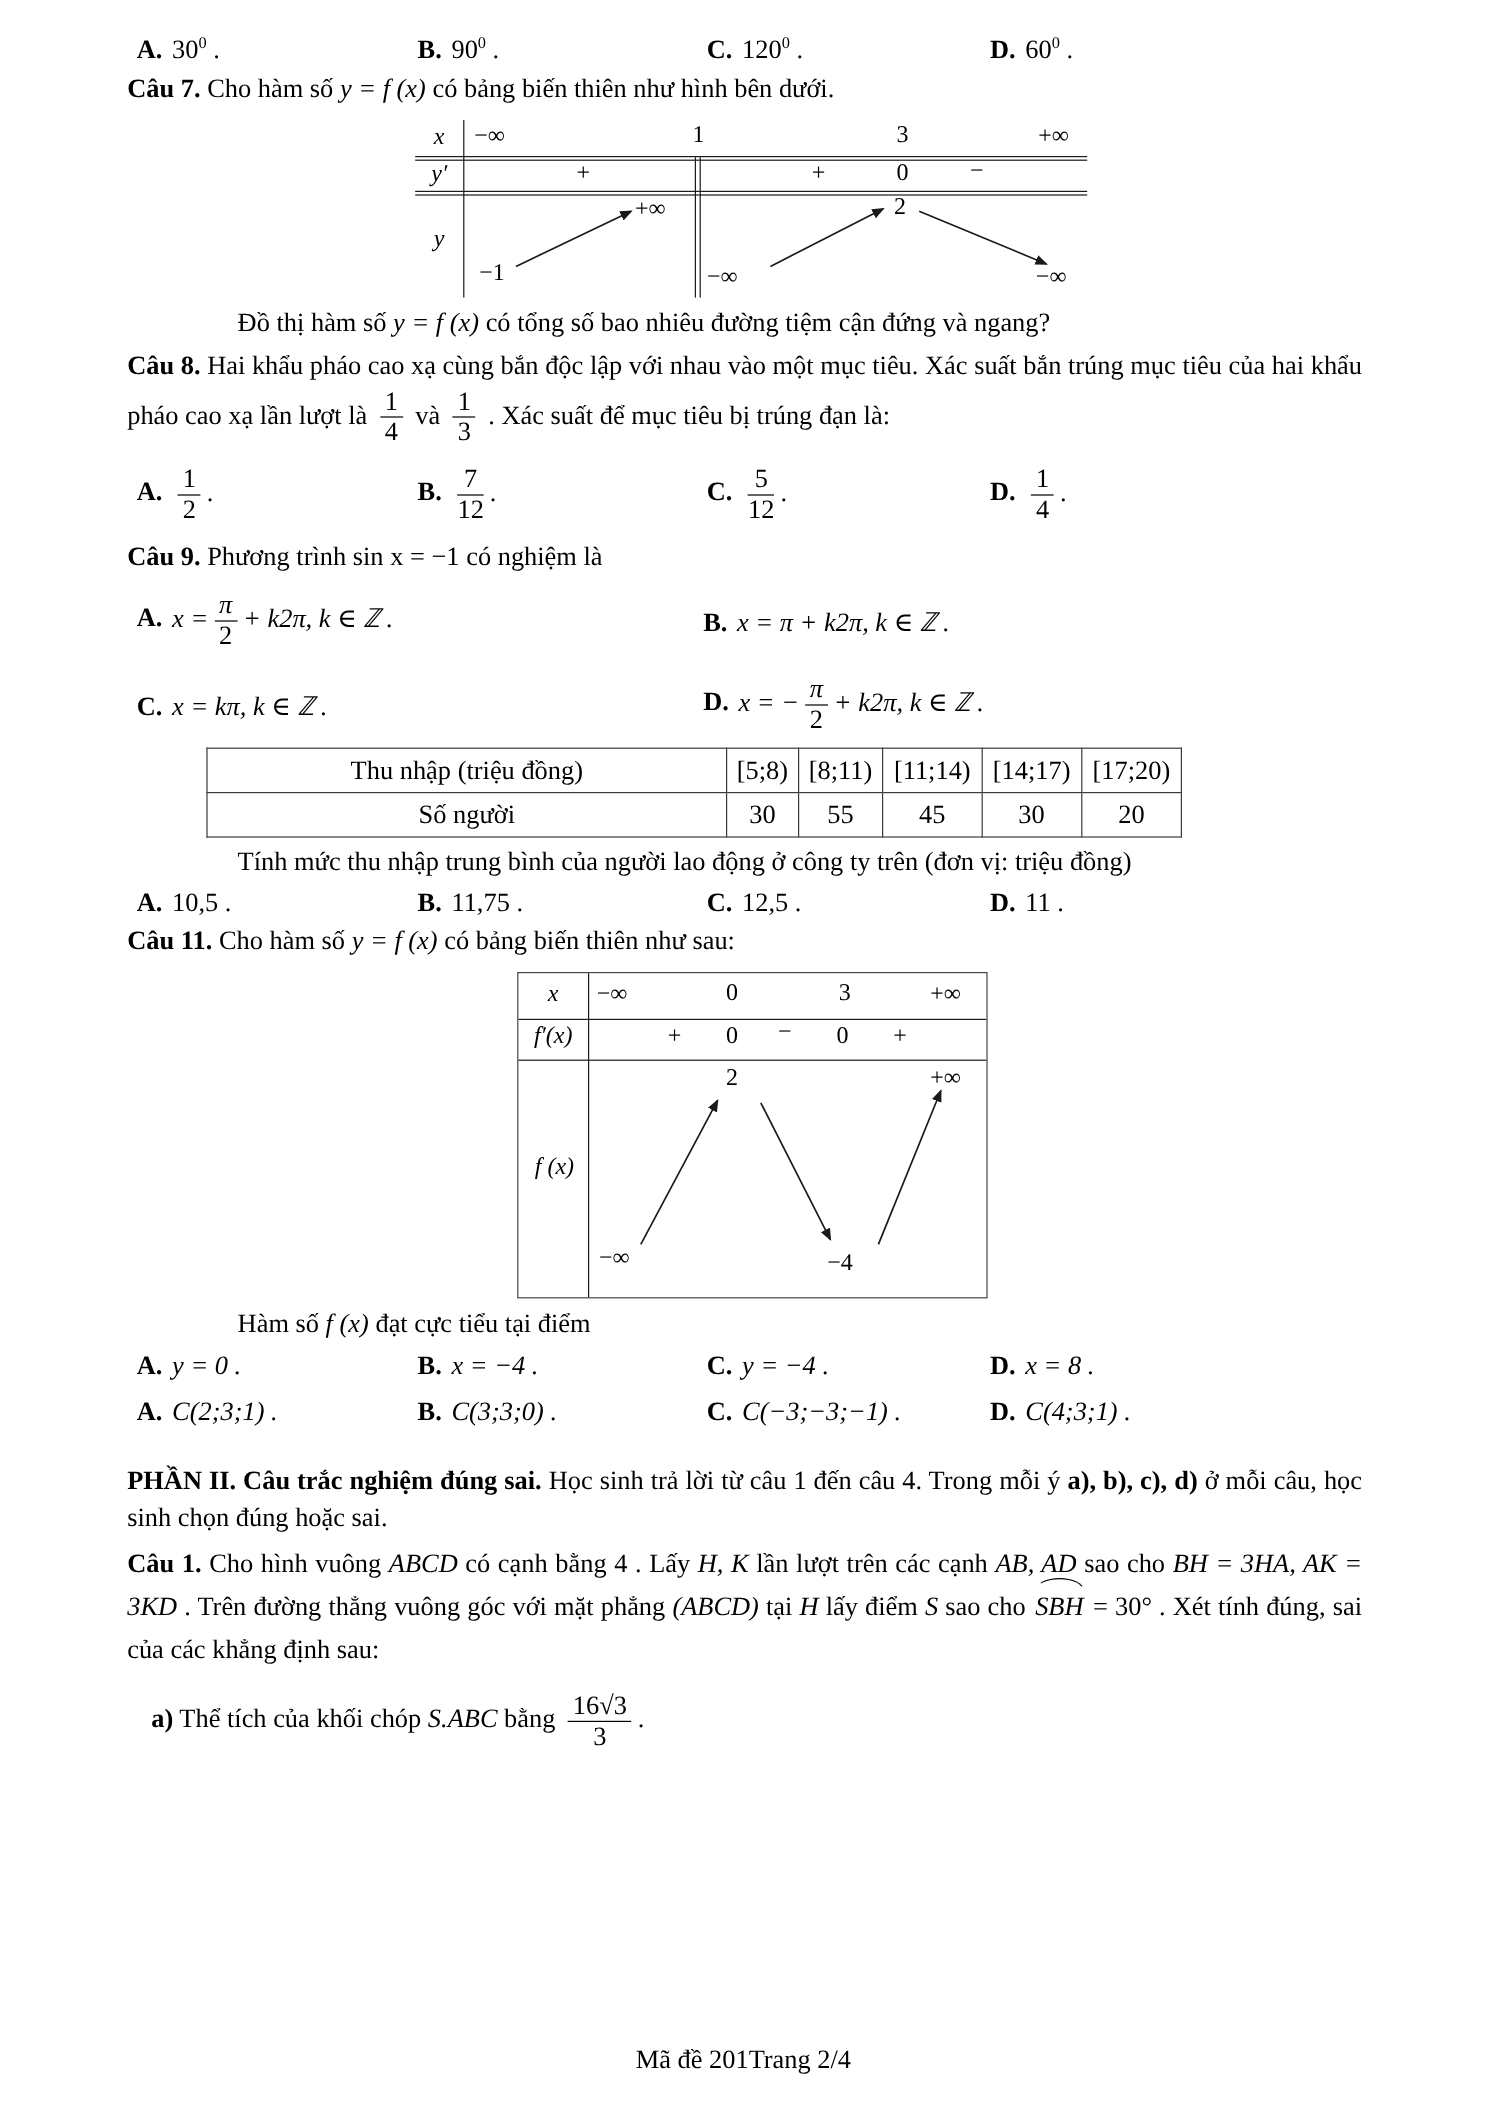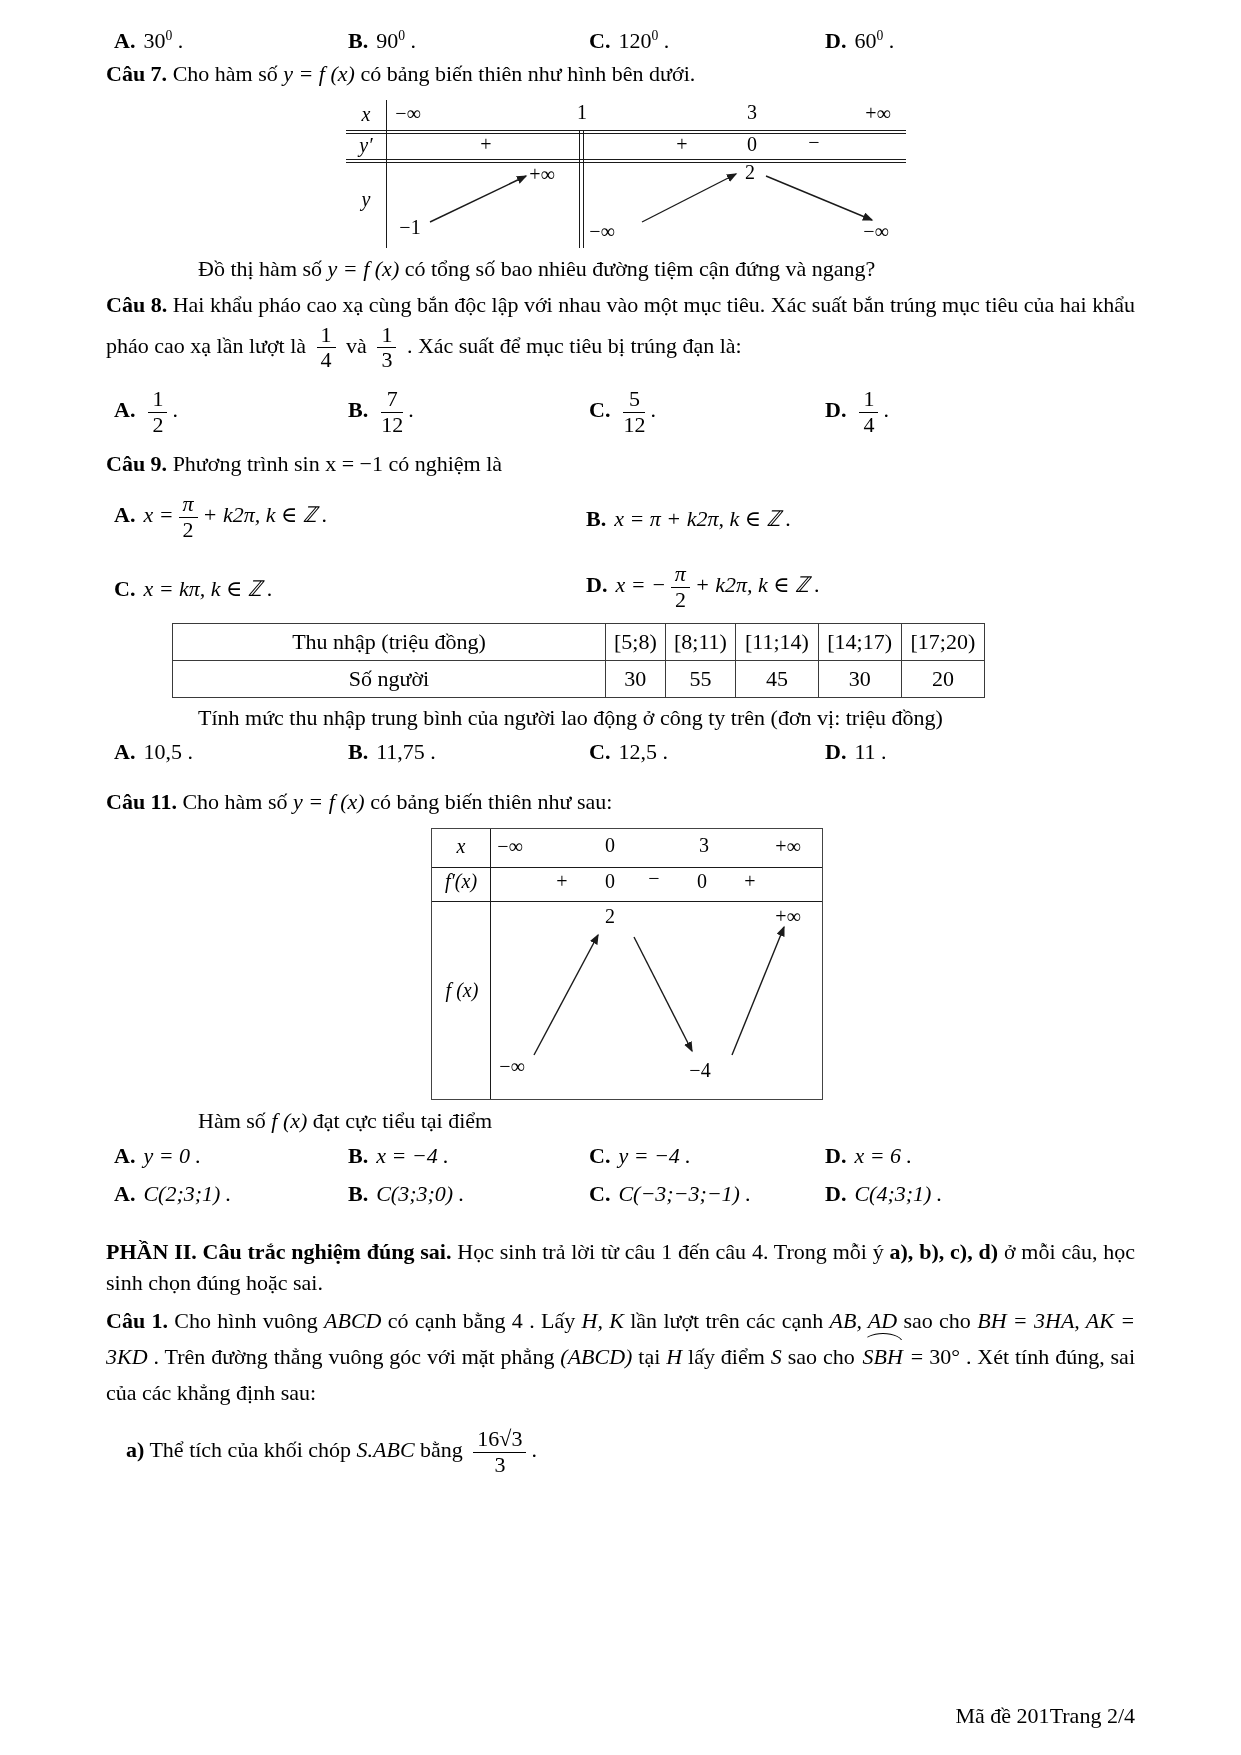--- a/index.html
+++ b/index.html
@@ -40,21 +40,21 @@
   
   .hat{position:relative;font-style:italic;display:inline-block;padding:0 2px;}
   .hat::before{content:"";position:absolute;left:2px;right:2px;top:-6px;height:8px;
                border:1.4px solid transparent;border-top-color:#000;border-radius:50%/100% 100% 0 0;}
   .vec{position:relative;font-style:italic;display:inline-block;padding:0 2px;margin-left:3px;}
   .vec::before{content:"";position:absolute;left:0;right:3px;top:-3px;border-top:1.3px solid #000;}
   .vec::after{content:"";position:absolute;right:-1px;top:-6px;width:6px;height:6px;
               border-top:1.3px solid #000;border-right:1.3px solid #000;transform:rotate(51deg);}
   .part2{margin-top:30px;}
   .stmt{margin-top:14px;padding-left:20px;}
-  .footer{position:absolute;left:104px;right:106px;bottom:26px;display:flex;justify-content:flex-end;}
+  .footer{position:absolute;left:104px;right:106px;bottom:26px;display:flex;justify-content:center;}
 </style>
 </head>
 <body>
 
 <div class="page">
 <div class="content">
 
   <div class="opts">
     <span class="opt"><b>A.</b><span>30</span><sup>0</sup><span> .</span></span>
     <span class="opt"><b>B.</b><span>90</span><sup>0</sup><span> .</span></span>
@@ -143,21 +143,21 @@
 
   <p class="para plain indent">Tính mức thu nhập trung bình của người lao động ở công ty trên (đơn vị: triệu đồng)</p>
 
   <div class="opts">
     <span class="opt"><b>A.</b><span>10,5 .</span></span>
     <span class="opt"><b>B.</b><span>11,75 .</span></span>
     <span class="opt"><b>C.</b><span>12,5 .</span></span>
     <span class="opt"><b>D.</b><span>11 .</span></span>
   </div>
 
-  <p class="para" style="margin-top:22px;"><b>Câu 11.</b><span> Cho hàm số </span><span class="m">y = f (x)</span><span> có bảng biến thiên như sau:</span></p>
+  <p class="para" style="margin-top:4px;"><b>Câu 11.</b><span> Cho hàm số </span><span class="m">y = f (x)</span><span> có bảng biến thiên như sau:</span></p>
 
   <div class="vt2">
     <div class="vline" style="left:58px;top:0;height:270px;"></div>
     <div class="hsingle" style="top:38px;"></div>
     <div class="hsingle" style="top:72px;"></div>
     <span class="abs lbl" style="left:29px;top:6px;">x</span>
     <span class="abs" style="left:78px;top:6px;">−∞</span>
     <span class="abs" style="left:178px;top:5px;">0</span>
     <span class="abs" style="left:272px;top:5px;">3</span>
     <span class="abs" style="left:356px;top:6px;">+∞</span>
@@ -183,21 +183,21 @@
       <line x1="300" y1="226" x2="352" y2="98" stroke="#1a1a1a" stroke-width="1.4" marker-end="url(#ah2)"></line>
     </svg>
   </div>
 
   <p class="para plain indent"><span>Hàm số </span><span class="m">f (x)</span><span> đạt cực tiểu tại điểm</span></p>
 
   <div class="opts">
     <span class="opt"><b>A.</b><span class="m">y = 0 .</span></span>
     <span class="opt"><b>B.</b><span class="m">x = −4 .</span></span>
     <span class="opt"><b>C.</b><span class="m">y = −4 .</span></span>
-    <span class="opt"><b>D.</b><span class="m">x = 6 .</span></span>
+    <span class="opt"><b>D.</b><span class="m">x = 8 .</span></span>
   </div>
 
 
   <div class="opts" style="margin-top:12px;">
     <span class="opt"><b>A.</b><span class="m">C(2;3;1) .</span></span>
     <span class="opt"><b>B.</b><span class="m">C(3;3;0) .</span></span>
     <span class="opt"><b>C.</b><span class="m">C(−3;−3;−1) .</span></span>
     <span class="opt"><b>D.</b><span class="m">C(4;3;1) .</span></span>
   </div>
 

